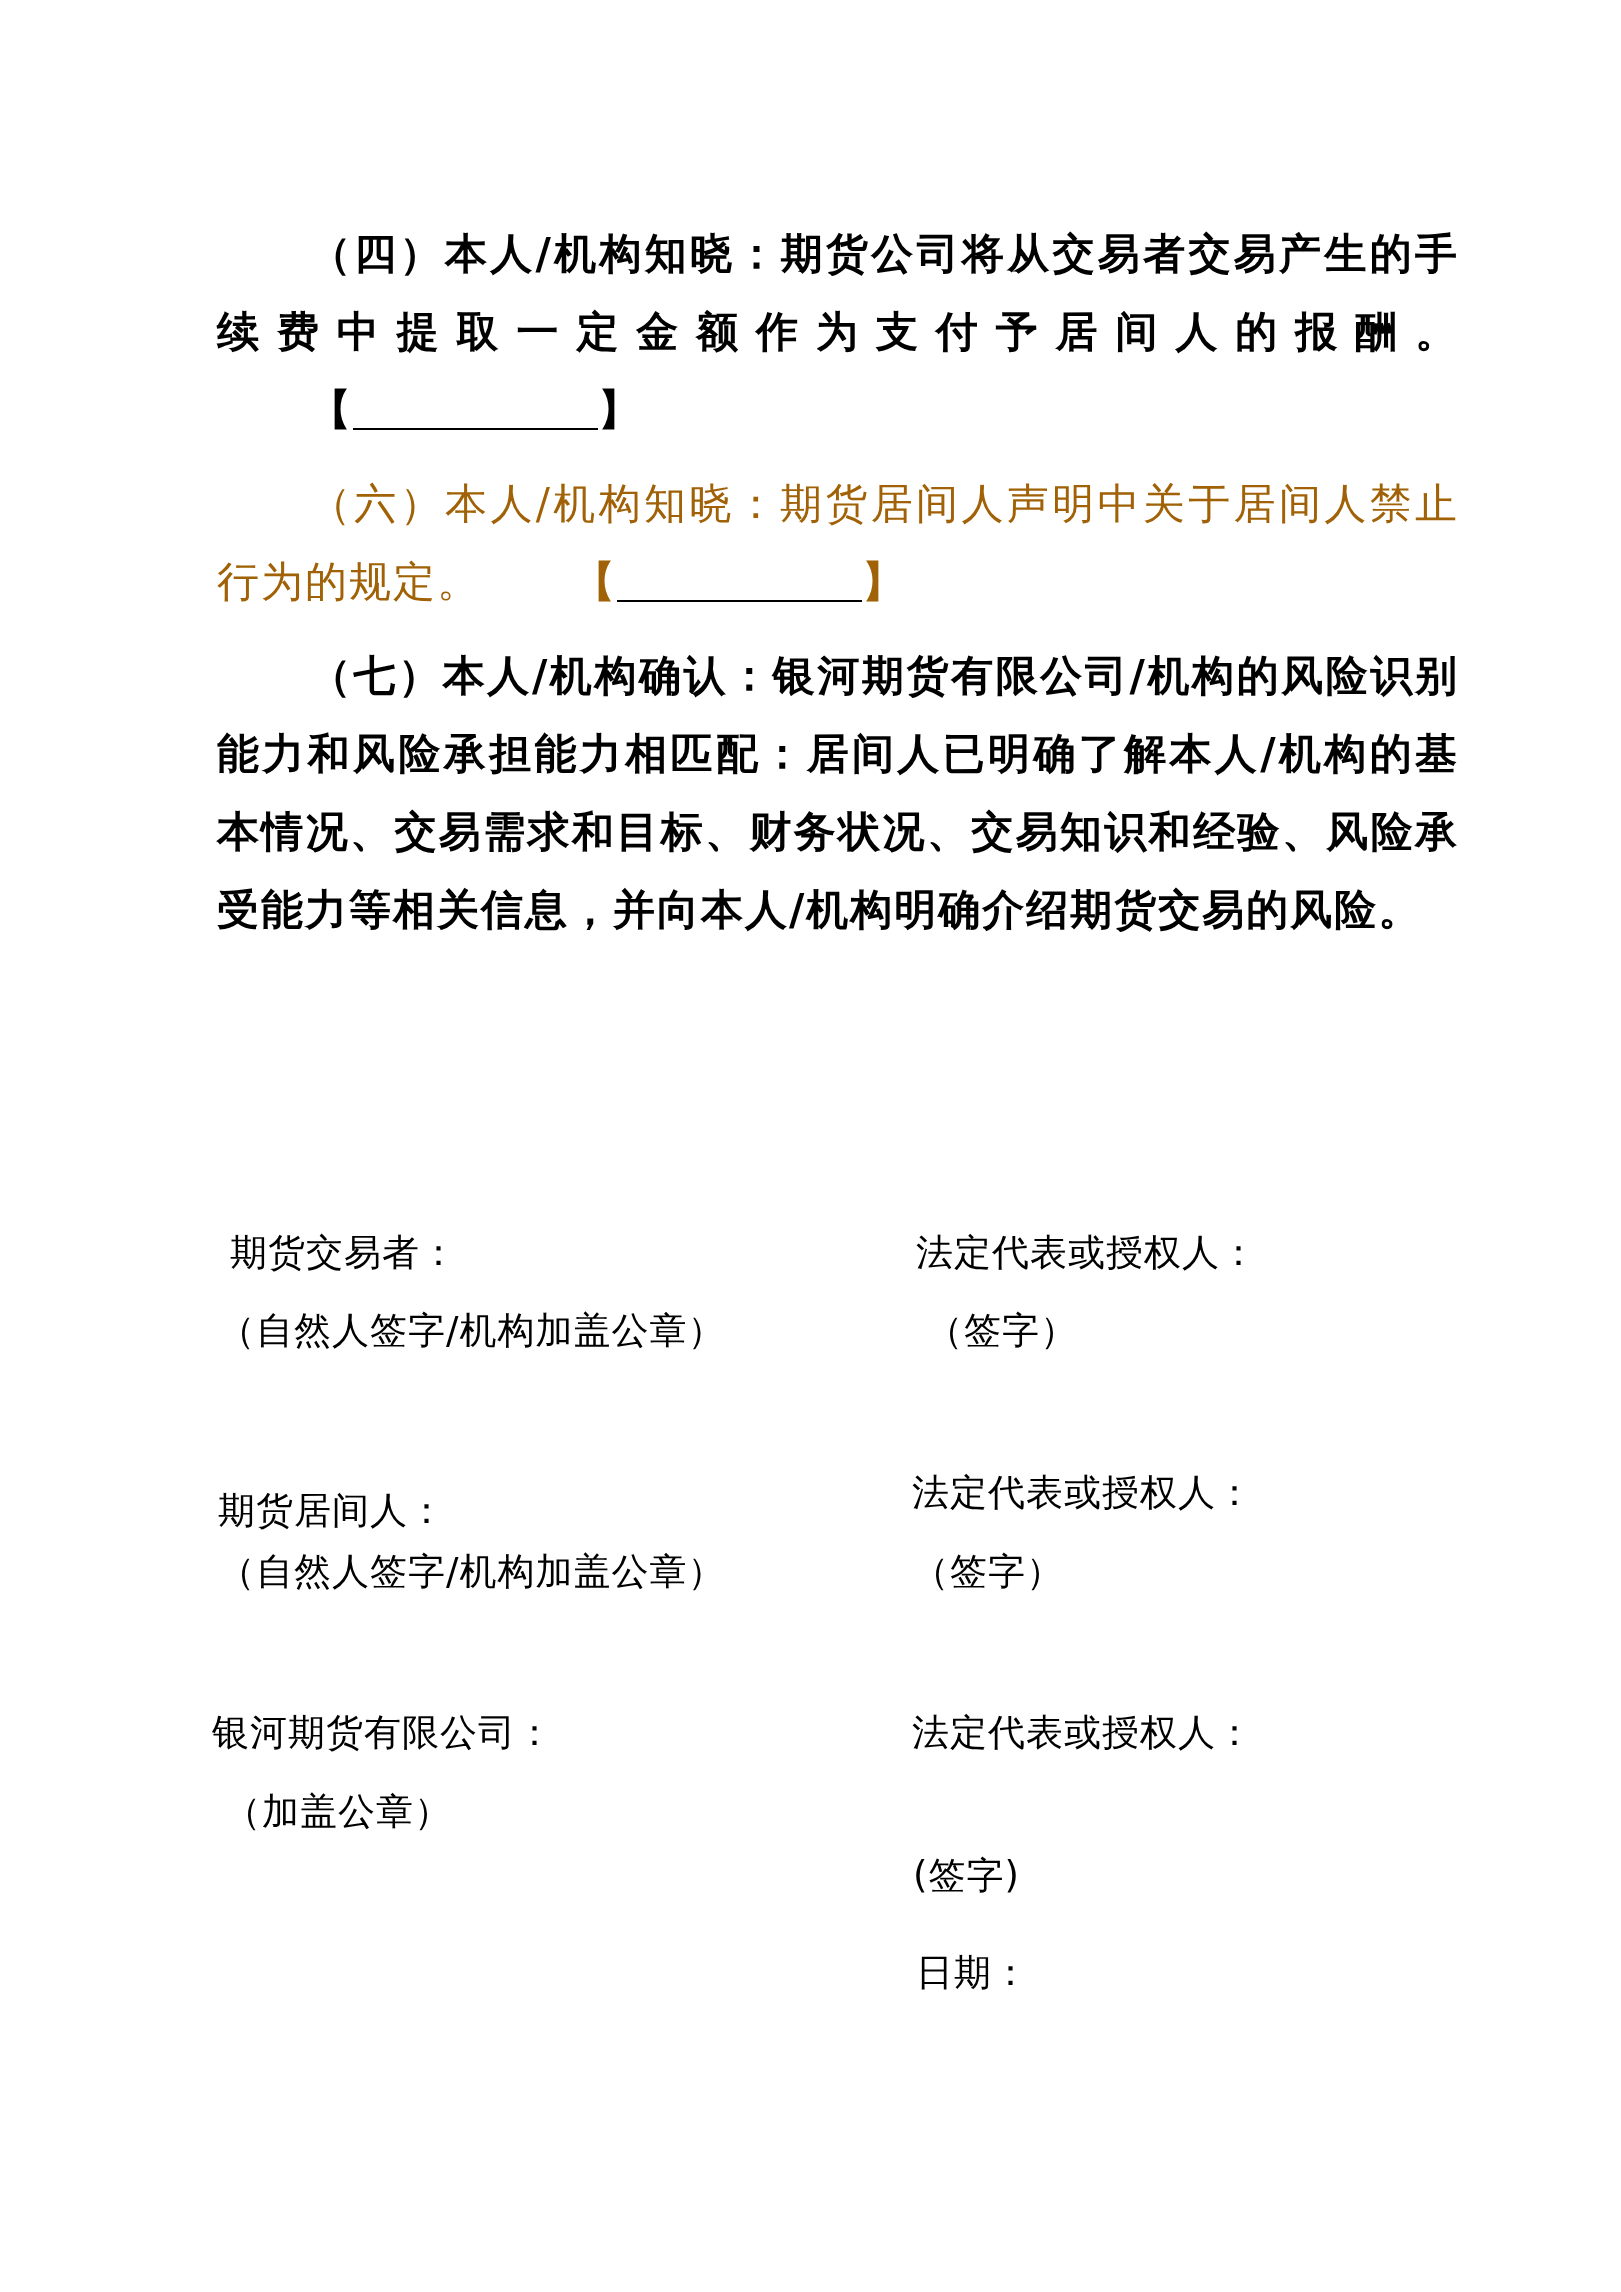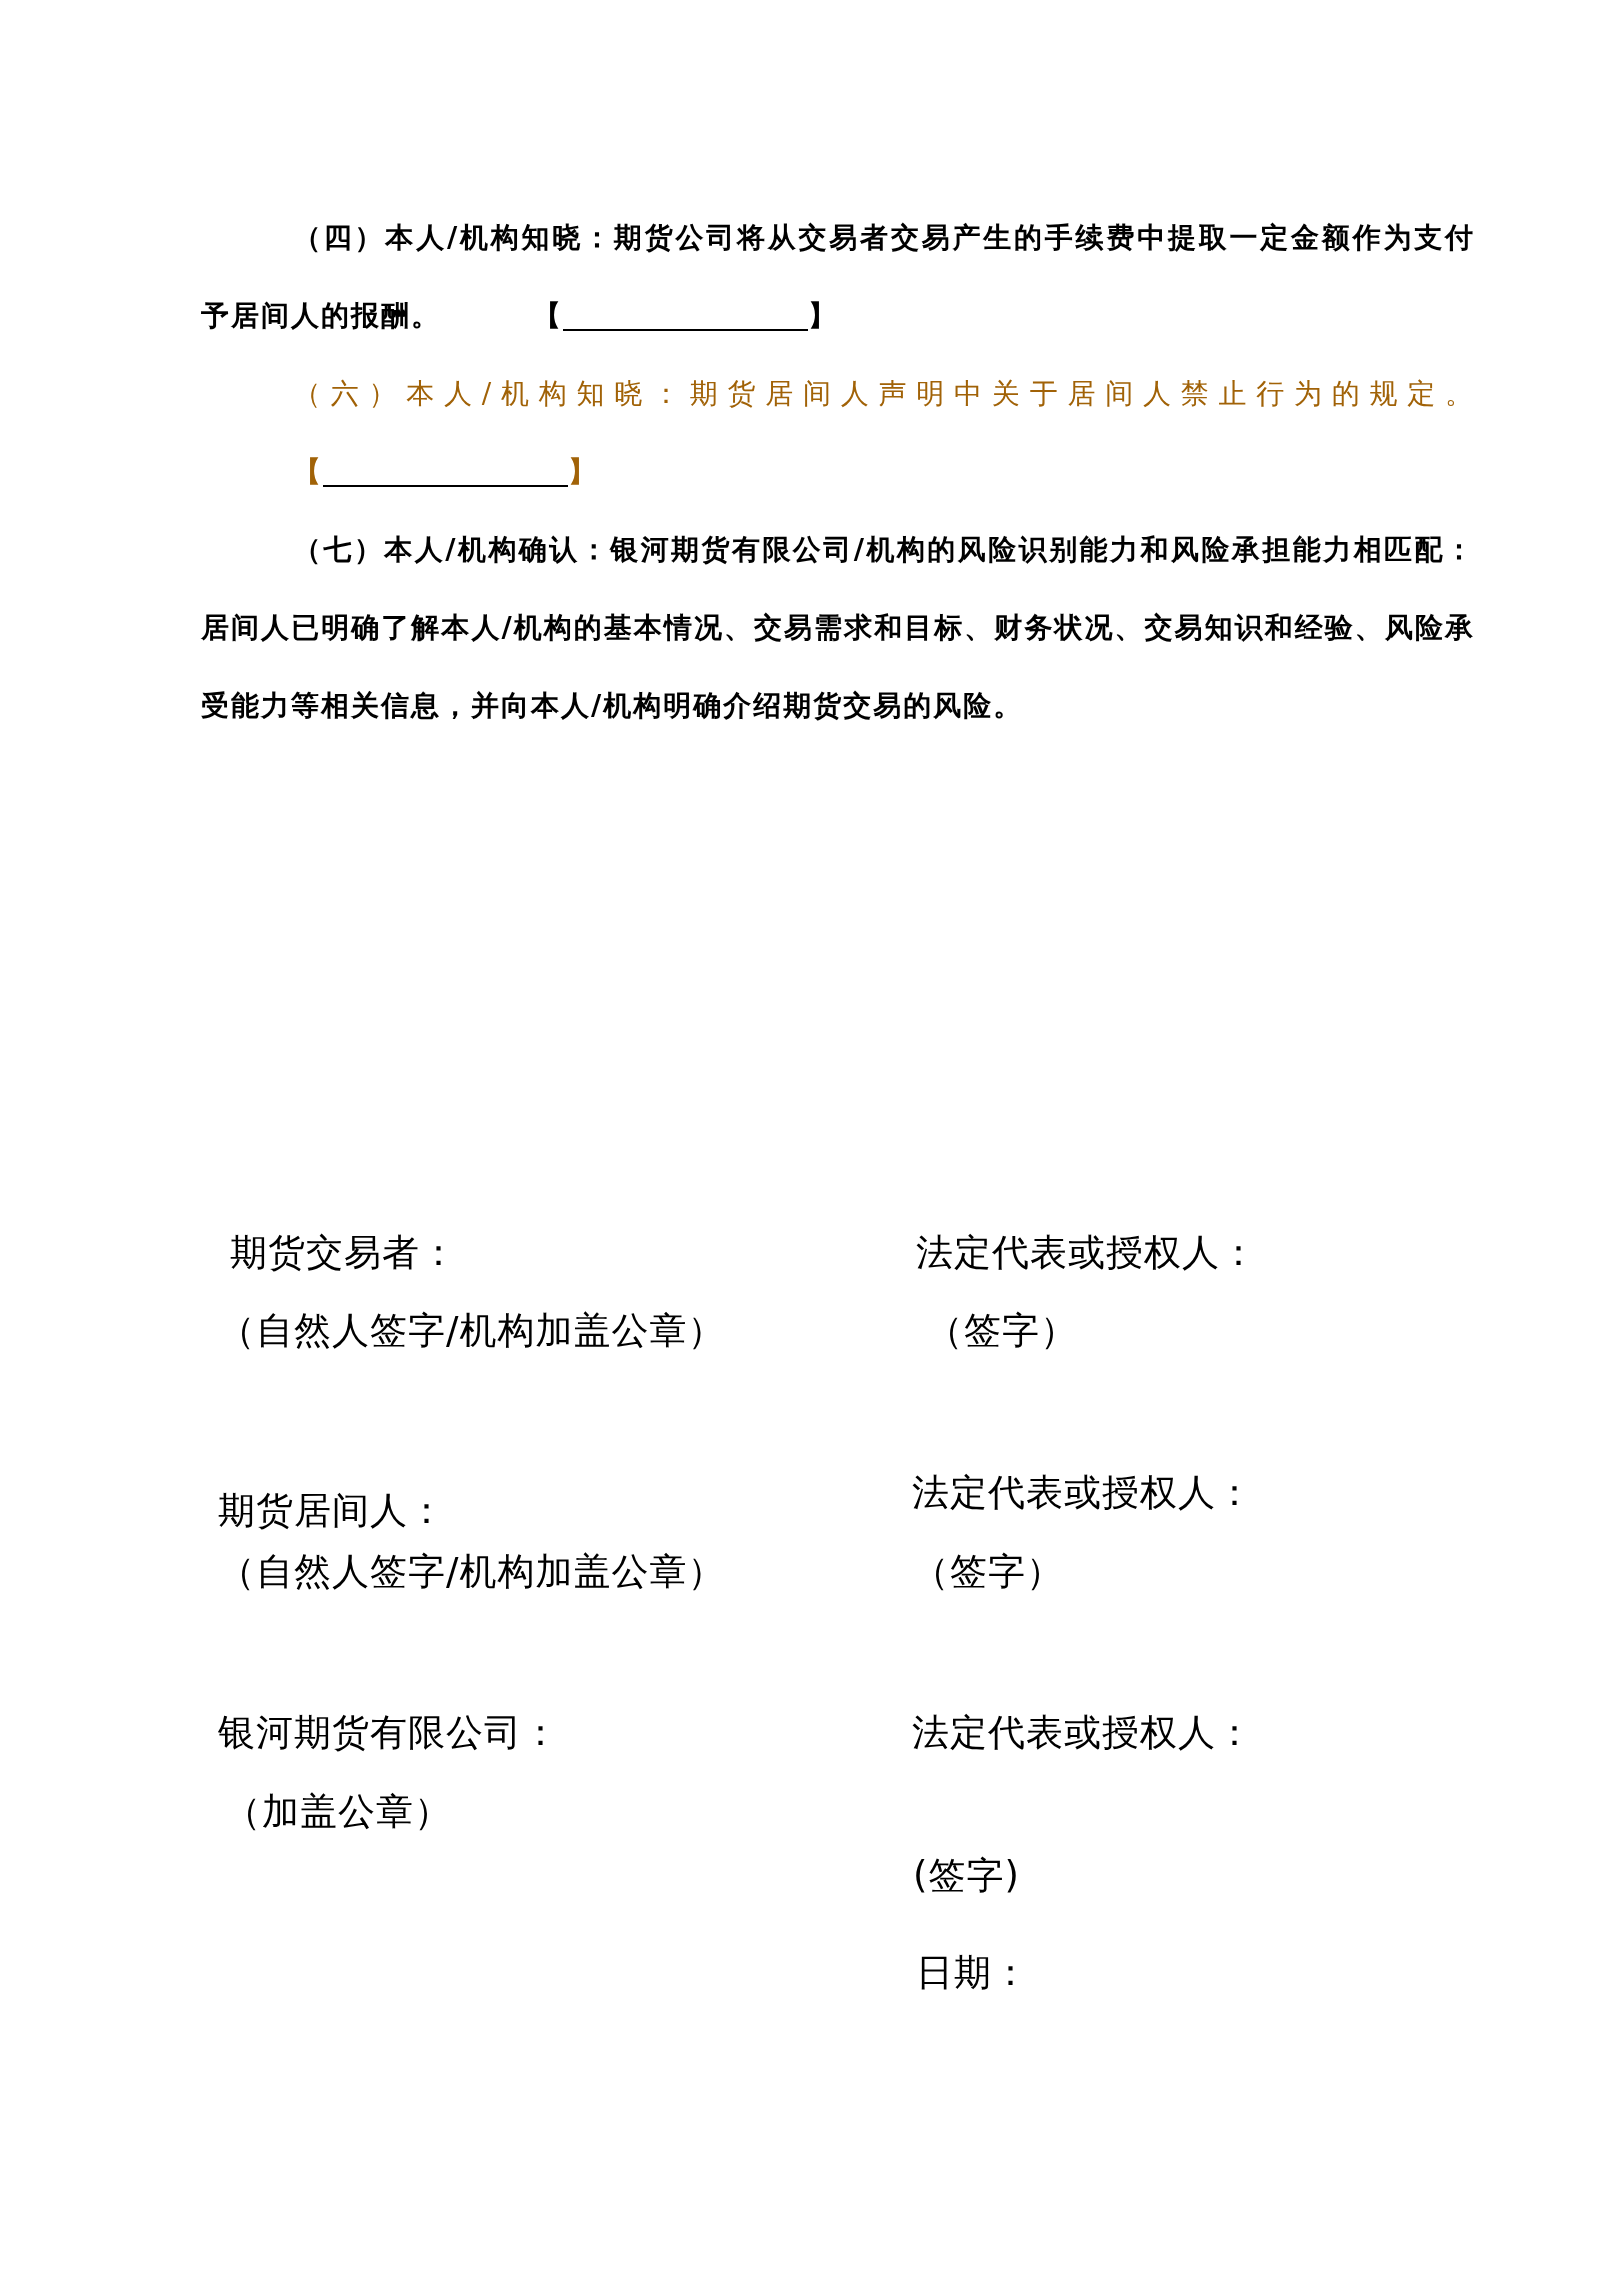--- a/index.html
+++ b/index.html
@@ -22,26 +22,26 @@
     height: 2293px;
     background: #ffffff;
   }
   .body-text {
     position: absolute;
     left: 201px;
     top: 199px;
     width: 1274px;
   }
   .para {
-    font-size: 28px;
+    font-size: 42px;
     line-height: 78px;
     text-align: justify;
     text-align-last: left;
     letter-spacing: 2px;
-    margin: 0;
+    margin: 16px;
     text-indent: 92px;
     word-break: break-all;
   }
   .para.bold {
     font-weight: bold;
   }
   .para.light {
     color: #a16207;
   }
   .url {
@@ -92,21 +92,21 @@
   <div class="sig" style="left:230px; top:1230px;">期货交易者：</div>
   <div class="sig" style="left:218px; top:1308px;">（自然人签字/机构加盖公章）</div>
   <div class="sig" style="left:916px; top:1230px;">法定代表或授权人：</div>
   <div class="sig" style="left:926px; top:1308px;">（签字）</div>
 
   <div class="sig" style="left:218px; top:1470px;margin-top:18px;">期货居间人：</div>
   <div class="sig" style="left:218px; top:1549px;">（自然人签字/机构加盖公章）</div>
   <div class="sig" style="left:912px; top:1470px;">法定代表或授权人：</div>
   <div class="sig" style="left:912px; top:1549px;">（签字）</div>
 
-  <div class="sig" style="left:218px; top:1710px;">银河期货有限公司：</div>
+  <div class="sig" style="left:212px; top:1710px;">银河期货有限公司：</div>
   <div class="sig" style="left:224px; top:1789px;">（加盖公章）</div>
   <div class="sig" style="left:912px; top:1710px;">法定代表或授权人：</div>
   <div class="sig" style="left:913px; top:1853px;">(签字)</div>
 
   <div class="sig" style="left:916px; top:1950px;">日期：</div>
 
 </div>
 
 
 </body></html>

